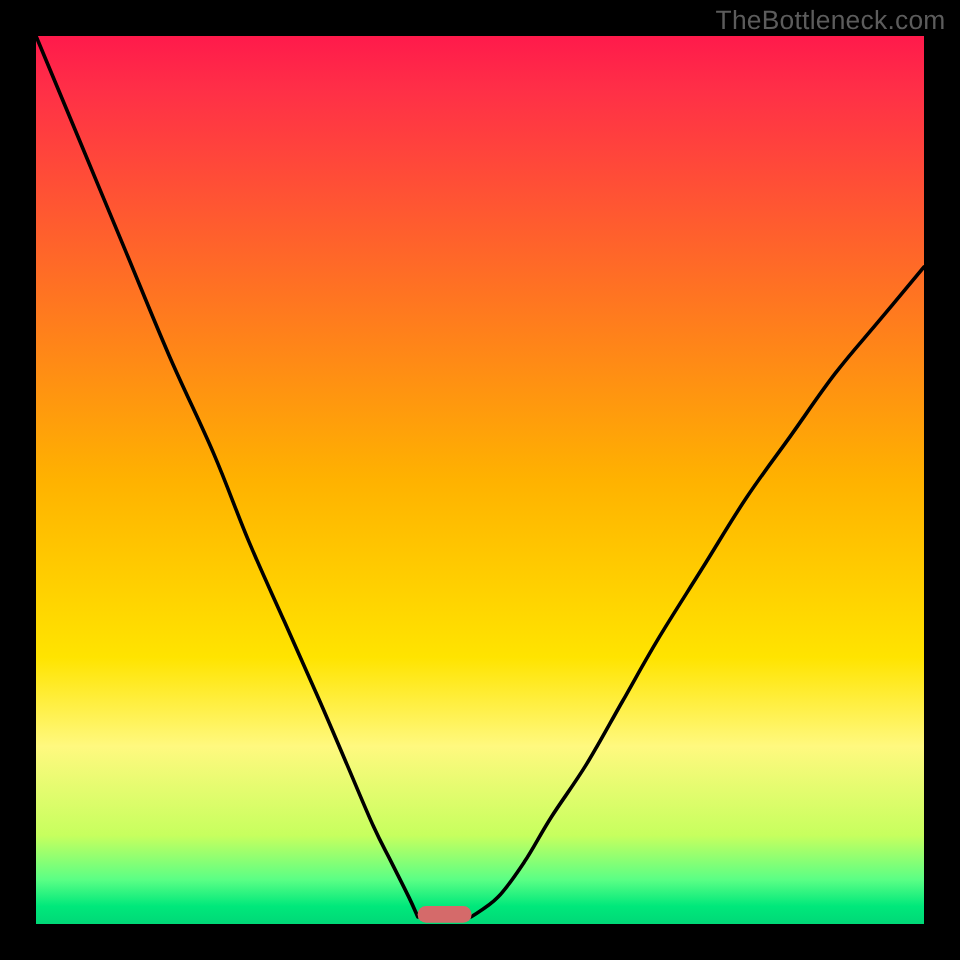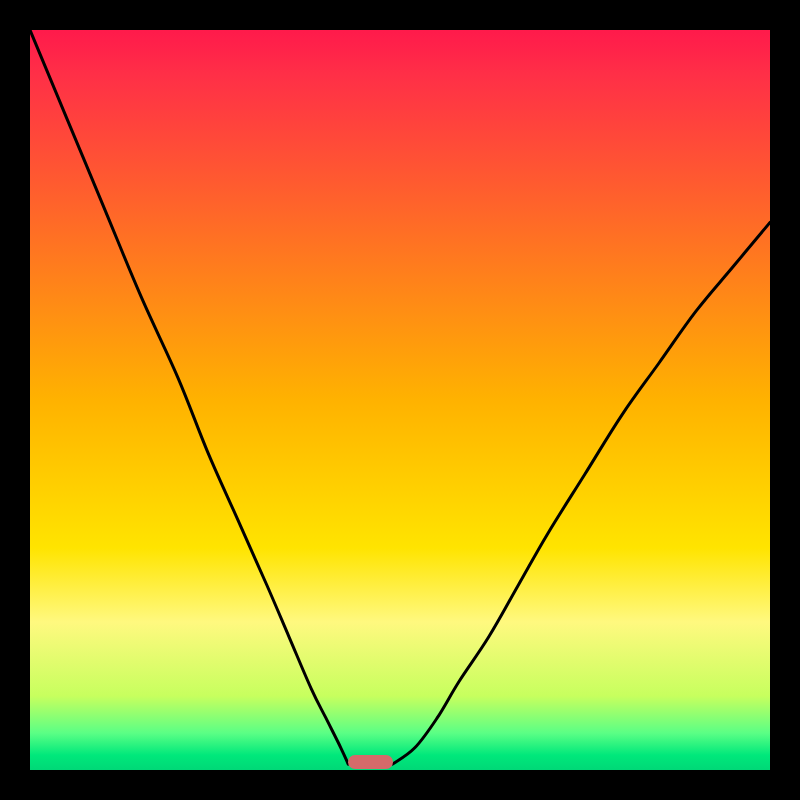--- a/index.html
+++ b/index.html
@@ -48,20 +48,21 @@
     position: absolute;
     height: 14px;
     border-radius: 7px;
   }
 </style>
 </head>
 <body>
 
 <div class="frame">
 
+  <div class="watermark">TheBottleneck.com</div>
 
   <div class="plot-area">
     <svg class="curves" viewBox="0 0 740 740" preserveAspectRatio="none">
       <defs>
         <linearGradient id="bg-grad" x1="0" y1="0" x2="0" y2="1">
         <stop offset="0%" stop-color="#ff1a4b"></stop>
             <stop offset="6%" stop-color="#ff2f47"></stop>
             <stop offset="50%" stop-color="#ffb200"></stop>
             <stop offset="70%" stop-color="#ffe400"></stop>
             <stop offset="80%" stop-color="#fff97f"></stop>

